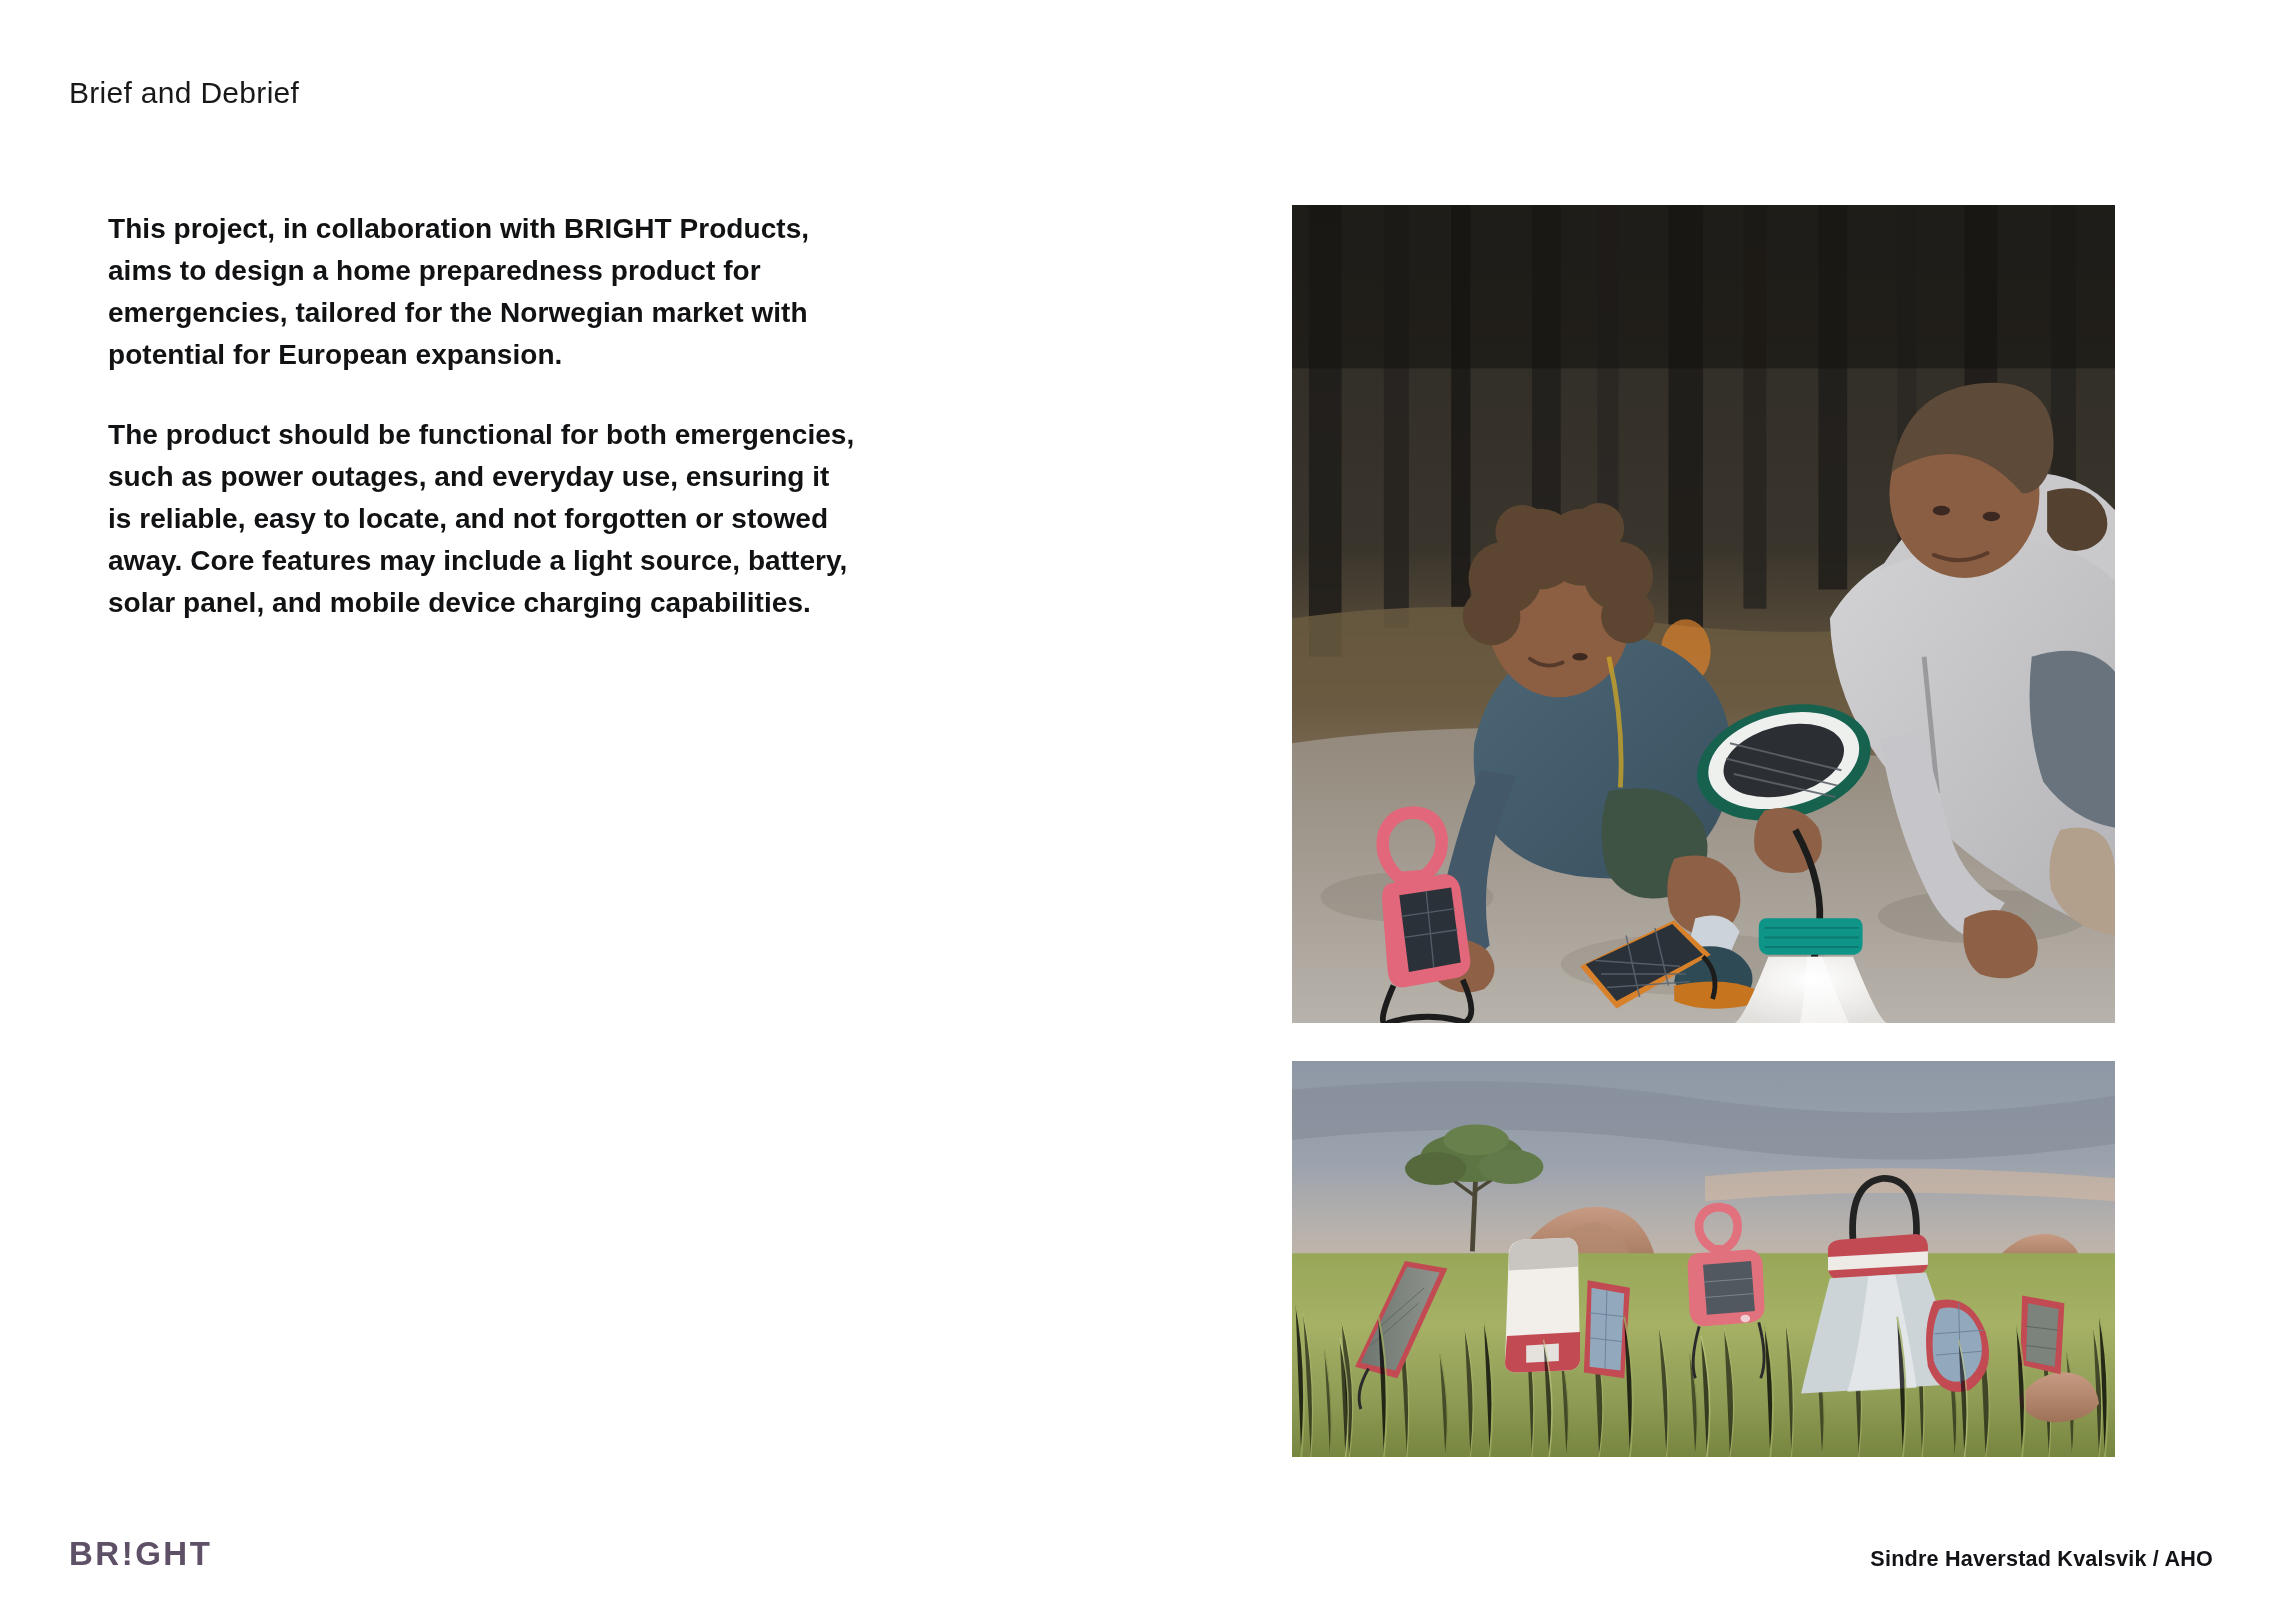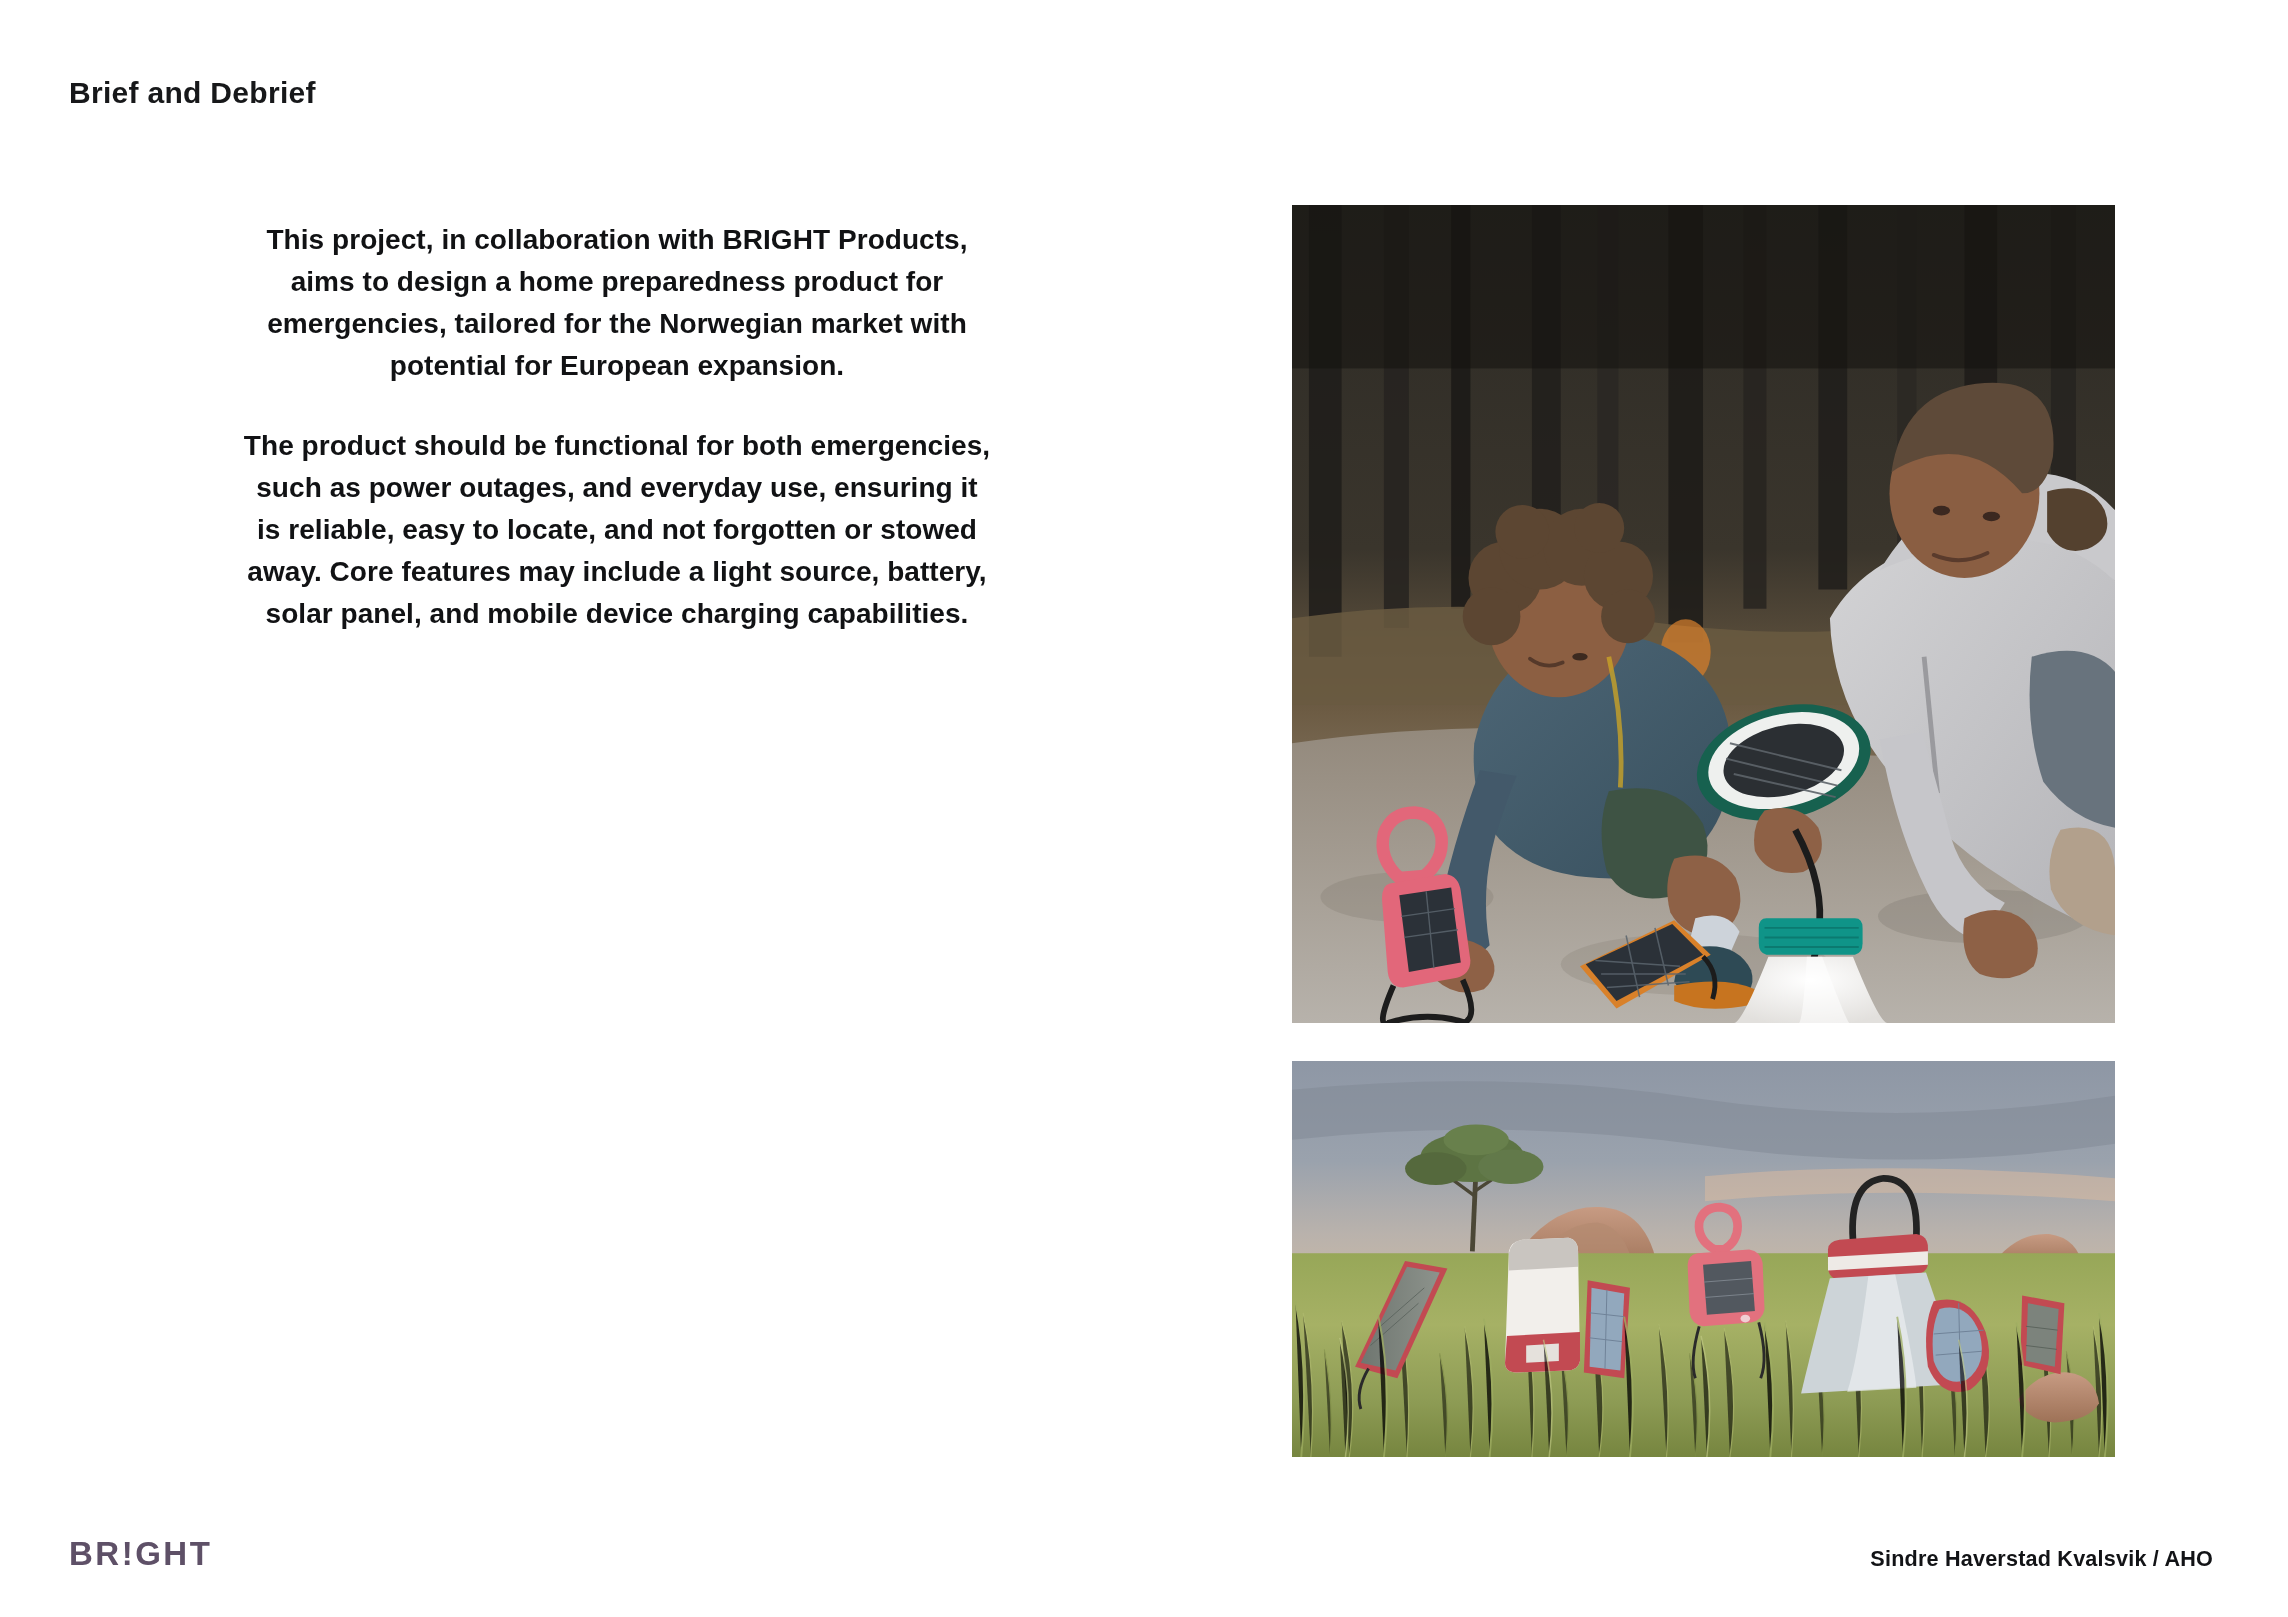--- a/index.html
+++ b/index.html
@@ -19,33 +19,32 @@
     height: 1618px;
     background: #ffffff;
   }
 
   
   .page-title {
     position: absolute;
     left: 69px;
     top: 75px;
     font-size: 30px;
-    font-weight: 700;
+    font-weight: 400;
     letter-spacing: 0.3px;
     color: #17181a;
     line-height: 1.2;
   }
 
   
   .body-column {
     position: absolute;
     left: 108px;
-    top: 219px;
+    top: 208px;
     width: 1018px;
-    text-align: center;
   }
 
   .body-paragraph {
     font-size: 28px;
     font-weight: 700;
     line-height: 42px;
     letter-spacing: 0.05px;
     color: #111214;
     white-space: pre-line;
   }

